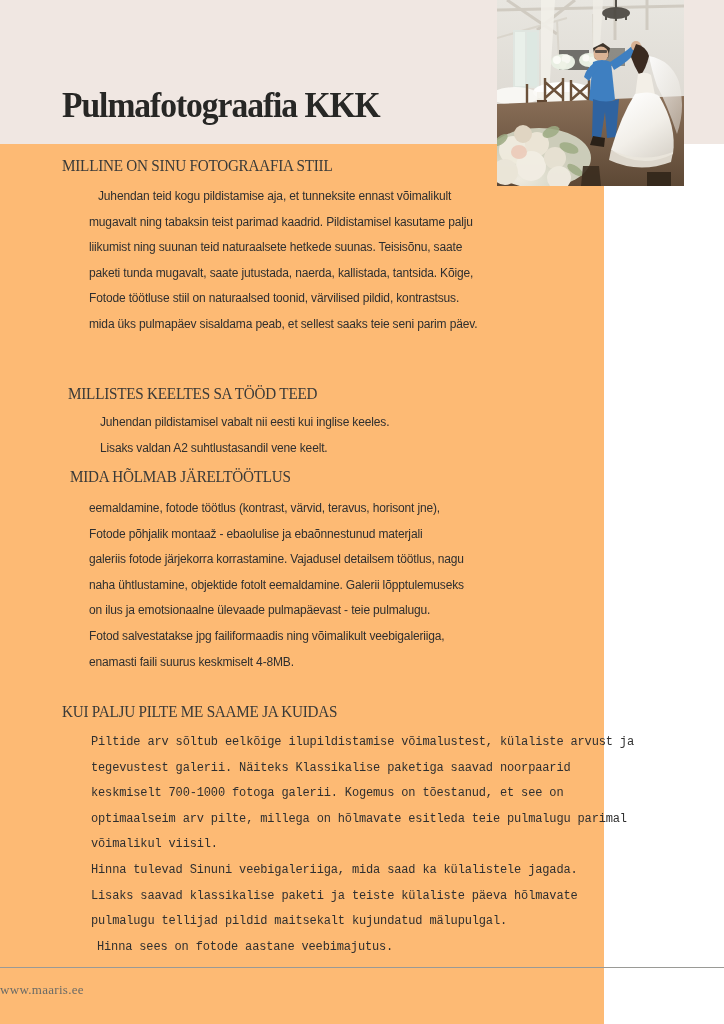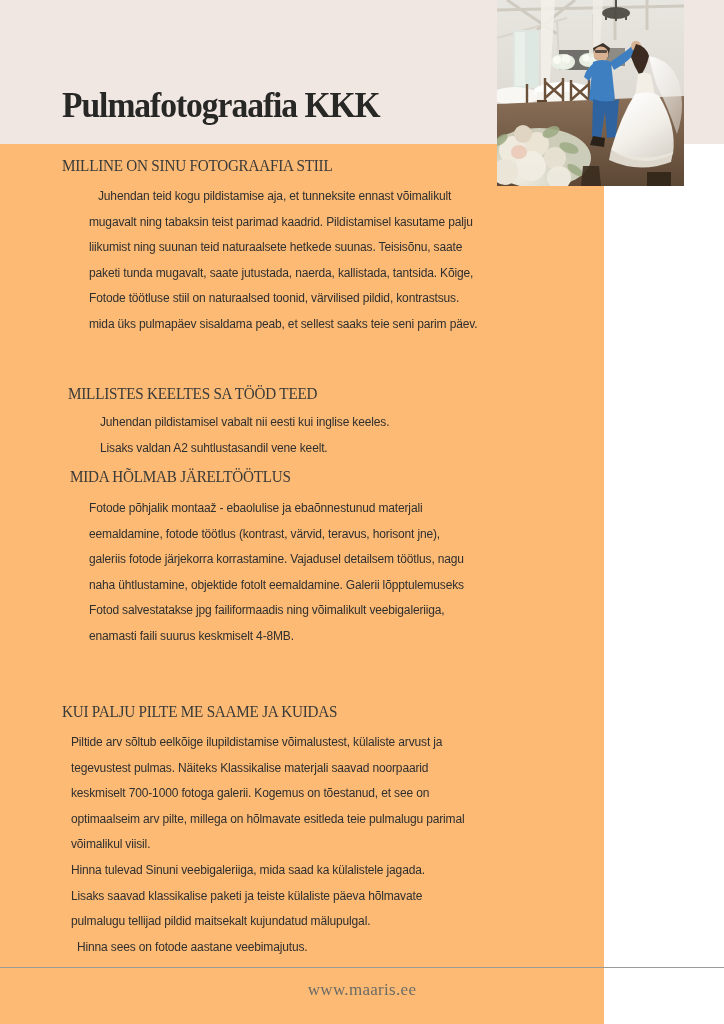--- a/index.html
+++ b/index.html
@@ -100,41 +100,41 @@
   .sec-1 .section-body    { position: absolute; left: 89px; top: 40px; }
   .sec-1 .section-body .ln:first-child { padding-left: 9px; }
 
   .sec-2 .section-heading { position: absolute; left: 68px; top: 240px; }
   .sec-2 .section-body    { position: absolute; left: 100px; top: 266px; }
 
   .sec-3 .section-heading { position: absolute; left: 70px; top: 323px; }
   .sec-3 .section-body    { position: absolute; left: 89px; top: 352px; }
 
   .sec-4 .section-heading { position: absolute; left: 62px; top: 558px; }
-  .sec-4 .section-body    { position: absolute; left: 71px; top: 586px; }
+  .sec-4 .section-body    { position: absolute; left: 91px; top: 586px; font-family: Liberation Mono, monospace; }
   .sec-4 .section-body .ln.indented { padding-left: 6px; }
 
   
   .footer-rule {
     position: absolute;
     left: 0;
     top: 967px;
     width: 724px;
     height: 1px;
     background: #9a9a96;
   }
 
   .footer-url {
     position: absolute;
     left: 0;
     top: 979px;
     width: 724px;
-    text-align: center;
+    text-align: left;
     font-family: "Liberation Serif", serif;
-    font-size: 17px;
+    font-size: 13px;
     line-height: 22px;
     letter-spacing: 0.3px;
     color: #6b6b66;
   }
 </style>
 </head>
 <body>
 
 <div class="page">
 
@@ -286,34 +286,35 @@
       <div class="section-heading">MILLISTES KEELTES SA TÖÖD TEED</div>
       <div class="section-body">
         <span class="ln">Juhendan pildistamisel vabalt nii eesti kui inglise keeles.</span>
         <span class="ln">Lisaks valdan A2 suhtlustasandil vene keelt.</span>
       </div>
     </div>
 
     <div class="section sec-3">
       <div class="section-heading">MIDA HÕLMAB JÄRELTÖÖTLUS</div>
       <div class="section-body">
+        <span class="ln">eemaldamine, fotode töötlus (kontrast, värvid, teravus, horisont jne),</span>
         <span class="ln">Fotode põhjalik montaaž - ebaolulise ja ebaõnnestunud materjali</span>
-        <span class="ln">eemaldamine, fotode töötlus (kontrast, värvid, teravus, horisont jne),</span>
         <span class="ln">galeriis fotode järjekorra korrastamine. Vajadusel detailsem töötlus, nagu</span>
         <span class="ln">naha ühtlustamine, objektide fotolt eemaldamine. Galerii lõpptulemuseks</span>
+        <span class="ln">on ilus ja emotsionaalne ülevaade pulmapäevast - teie pulmalugu.</span>
         <span class="ln">Fotod salvestatakse jpg failiformaadis ning võimalikult veebigaleriiga,</span>
         <span class="ln">enamasti faili suurus keskmiselt 4-8MB.</span>
       </div>
     </div>
 
     <div class="section sec-4">
       <div class="section-heading">KUI PALJU PILTE ME SAAME JA KUIDAS</div>
       <div class="section-body">
         <span class="ln">Piltide arv sõltub eelkõige ilupildistamise võimalustest, külaliste arvust ja</span>
-        <span class="ln">tegevustest pulmas. Näiteks Klassikalise materjali saavad noorpaarid</span>
+        <span class="ln">tegevustest galerii. Näiteks Klassikalise paketiga saavad noorpaarid</span>
         <span class="ln">keskmiselt 700-1000 fotoga galerii. Kogemus on tõestanud, et see on</span>
         <span class="ln">optimaalseim arv pilte, millega on hõlmavate esitleda teie pulmalugu parimal</span>
         <span class="ln">võimalikul viisil.</span>
         <span class="ln">Hinna tulevad Sinuni veebigaleriiga, mida saad ka külalistele jagada.</span>
         <span class="ln">Lisaks saavad klassikalise paketi ja teiste külaliste päeva hõlmavate</span>
         <span class="ln">pulmalugu tellijad pildid maitsekalt kujundatud mälupulgal.</span>
         <span class="ln indented"> Hinna sees on fotode aastane veebimajutus.</span>
       </div>
     </div>
 

